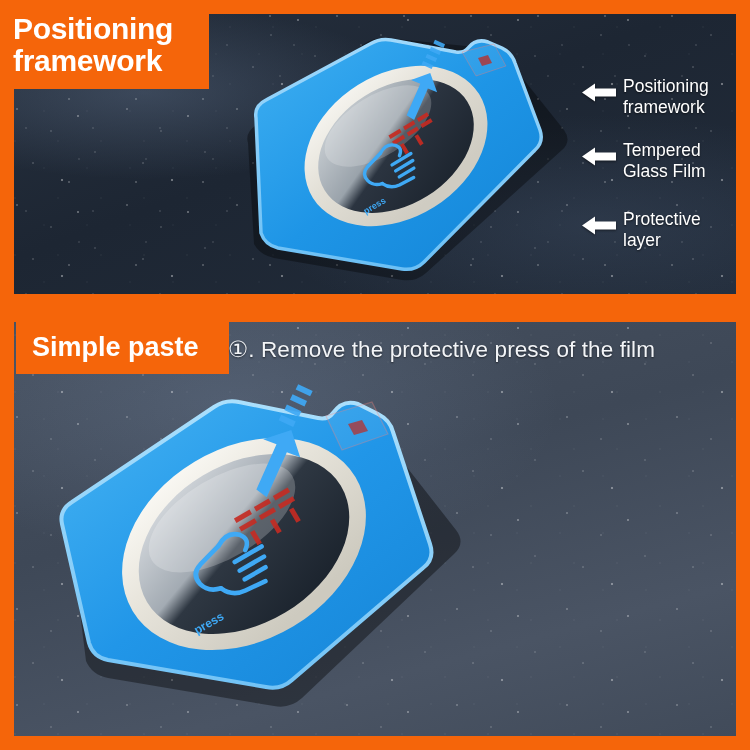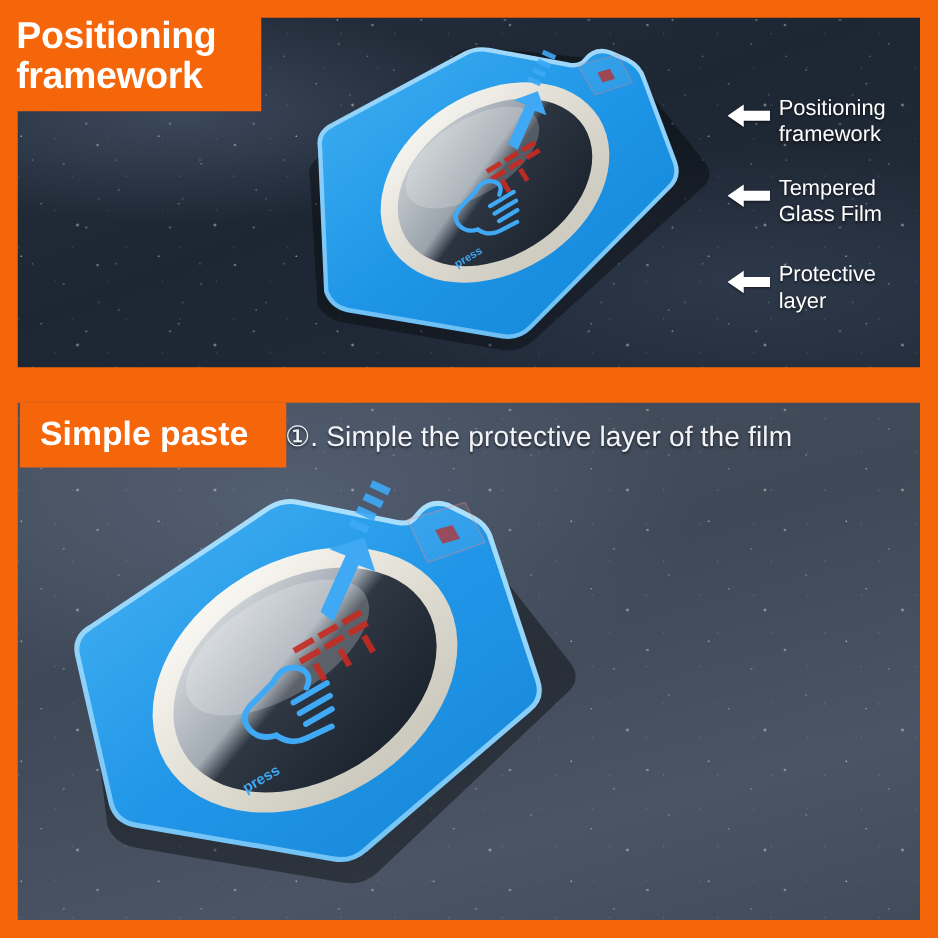--- a/index.html
+++ b/index.html
@@ -332,15 +332,15 @@
         </g>
       </svg>
     </div>
   </div>
 
   <div class="tag" id="heading-positioning">Positioning
 framework</div>
 
   <div class="tag" id="heading-simple">Simple paste</div>
 
-  <div id="instruction-step1">①. Simple the protective layer of the film</div>
+  <div id="instruction-step1">①. Remove the protective press of the film</div>
 
 </div>
 
 </body></html>

